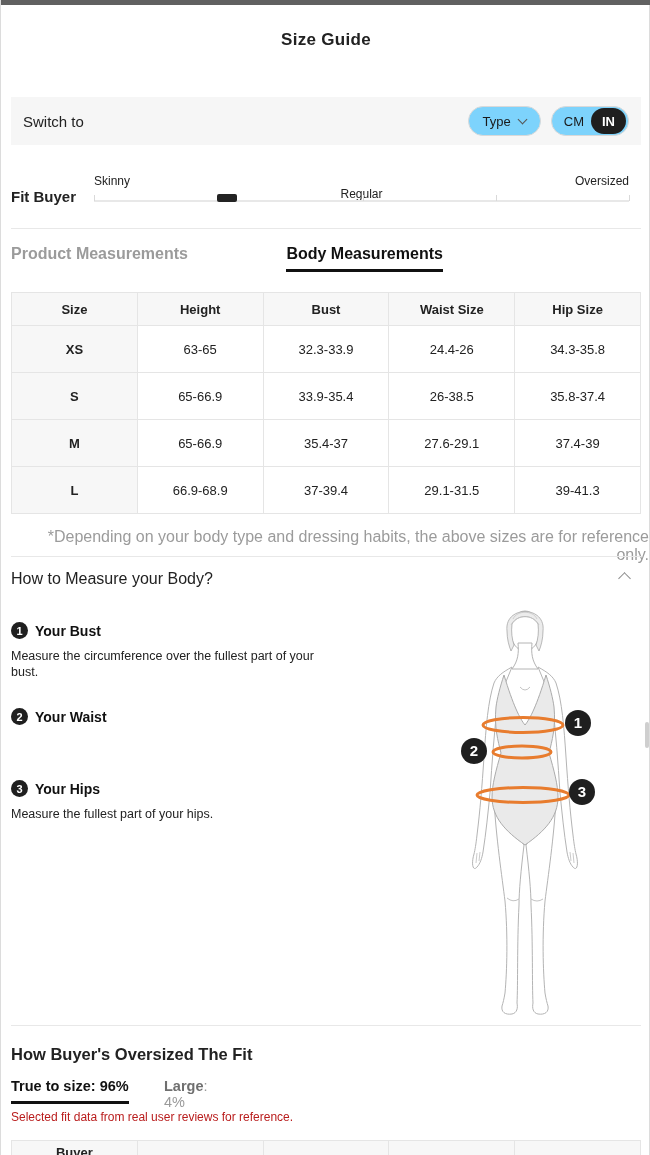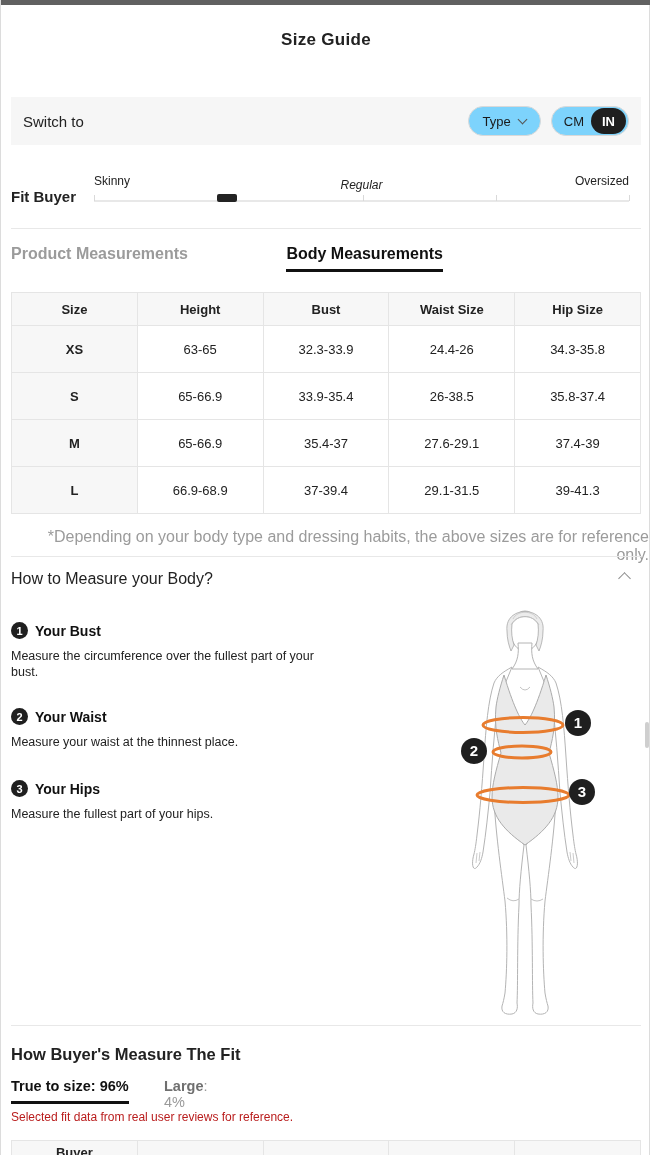--- a/index.html
+++ b/index.html
@@ -27,21 +27,21 @@
   .unit-pill { padding:0 2px 0 12px; }
   .unit-cm { margin-right:7px; cursor:pointer; }
   .unit-in { background:#1f1f1f; color:#fff; height:26px; border-radius:13px;
              display:flex; align-items:center; padding:0 11px; font-size:13px; font-weight:bold; cursor:pointer; }
 
   
   .fit-label { position:absolute; top:188px; left:10px; font-size:15px; font-weight:bold; }
   .slider { position:absolute; left:93px; top:174px; width:535px; height:32px; }
   .slider-labels { position:relative; width:100%; height:16px; font-size:12px; color:#222; }
   .sl-left { position:absolute; left:0; top:0; }
-  .sl-mid { position:absolute; left:50%; transform:translateX(-50%); top:4px;font-style:italic; }
+  .sl-mid { position:absolute; left:50%; transform:translateX(-50%); top:13px; }
   .sl-right { position:absolute; right:0; top:0; }
   .track { position:absolute; left:0; top:26px; width:100%; height:2px; background:#e8e8e8; }
   .tick { position:absolute; width:1px; height:6px; background:#d9d9d9; top:-5px; }
   .handle { position:absolute; top:-6px; width:20px; height:8px; background:#232323;
             border-radius:2px; cursor:pointer; }
 
   .divider { position:absolute; left:10px; width:630px; height:1px; background:#e8e8e8; }
 
   
   .tabs { position:absolute; top:245px; left:10px; width:630px; }
@@ -187,21 +187,20 @@
   <div class="m-item-title" style="top:622px;">
     <span class="badge">1</span>
     <span>Your Bust</span>
   </div>
   <div class="m-item-desc" style="top:648px;">Measure the circumference over the fullest part of your bust.</div>
 
   <div class="m-item-title" style="top:708px;">
     <span class="badge">2</span>
     <span>Your Waist</span>
   </div>
-  <div class="m-item-desc" style="top:734px;">Measure your waist at the thinnest place.</div>
 
   <div class="m-item-title" style="top:780px;">
     <span class="badge">3</span>
     <span>Your Hips</span>
   </div>
   <div class="m-item-desc" style="top:806px;">Measure the fullest part of your hips.</div>
 
   <div class="figure">
     <svg width="245" height="420" viewBox="0 0 245 420">
       <g stroke="#b4b4b4" stroke-width="1" fill="#ffffff">
@@ -244,21 +243,21 @@
         <circle cx="73" cy="156" r="13" fill="#1f1f1f"></circle>
         <text x="73" y="161">2</text>
         <circle cx="181" cy="197" r="13" fill="#1f1f1f"></circle>
         <text x="181" y="202">3</text>
       </g>
     </svg>
   </div>
 
   <div class="divider" style="top:1025px;"></div>
 
-  <div class="buyers-title">How Buyer's Measure The Fit</div>
+  <div class="buyers-title">How Buyer's Oversized The Fit</div>
 
   <div class="fit-stats">
     <span class="tts">True to size: 96%</span>
     <span class="large-stat">
       <span class="large-label">Large</span><span class="large-value">: 4%</span>
     </span>
   </div>
 
   <div class="fit-note">Selected fit data from real user reviews for reference.</div>
 

